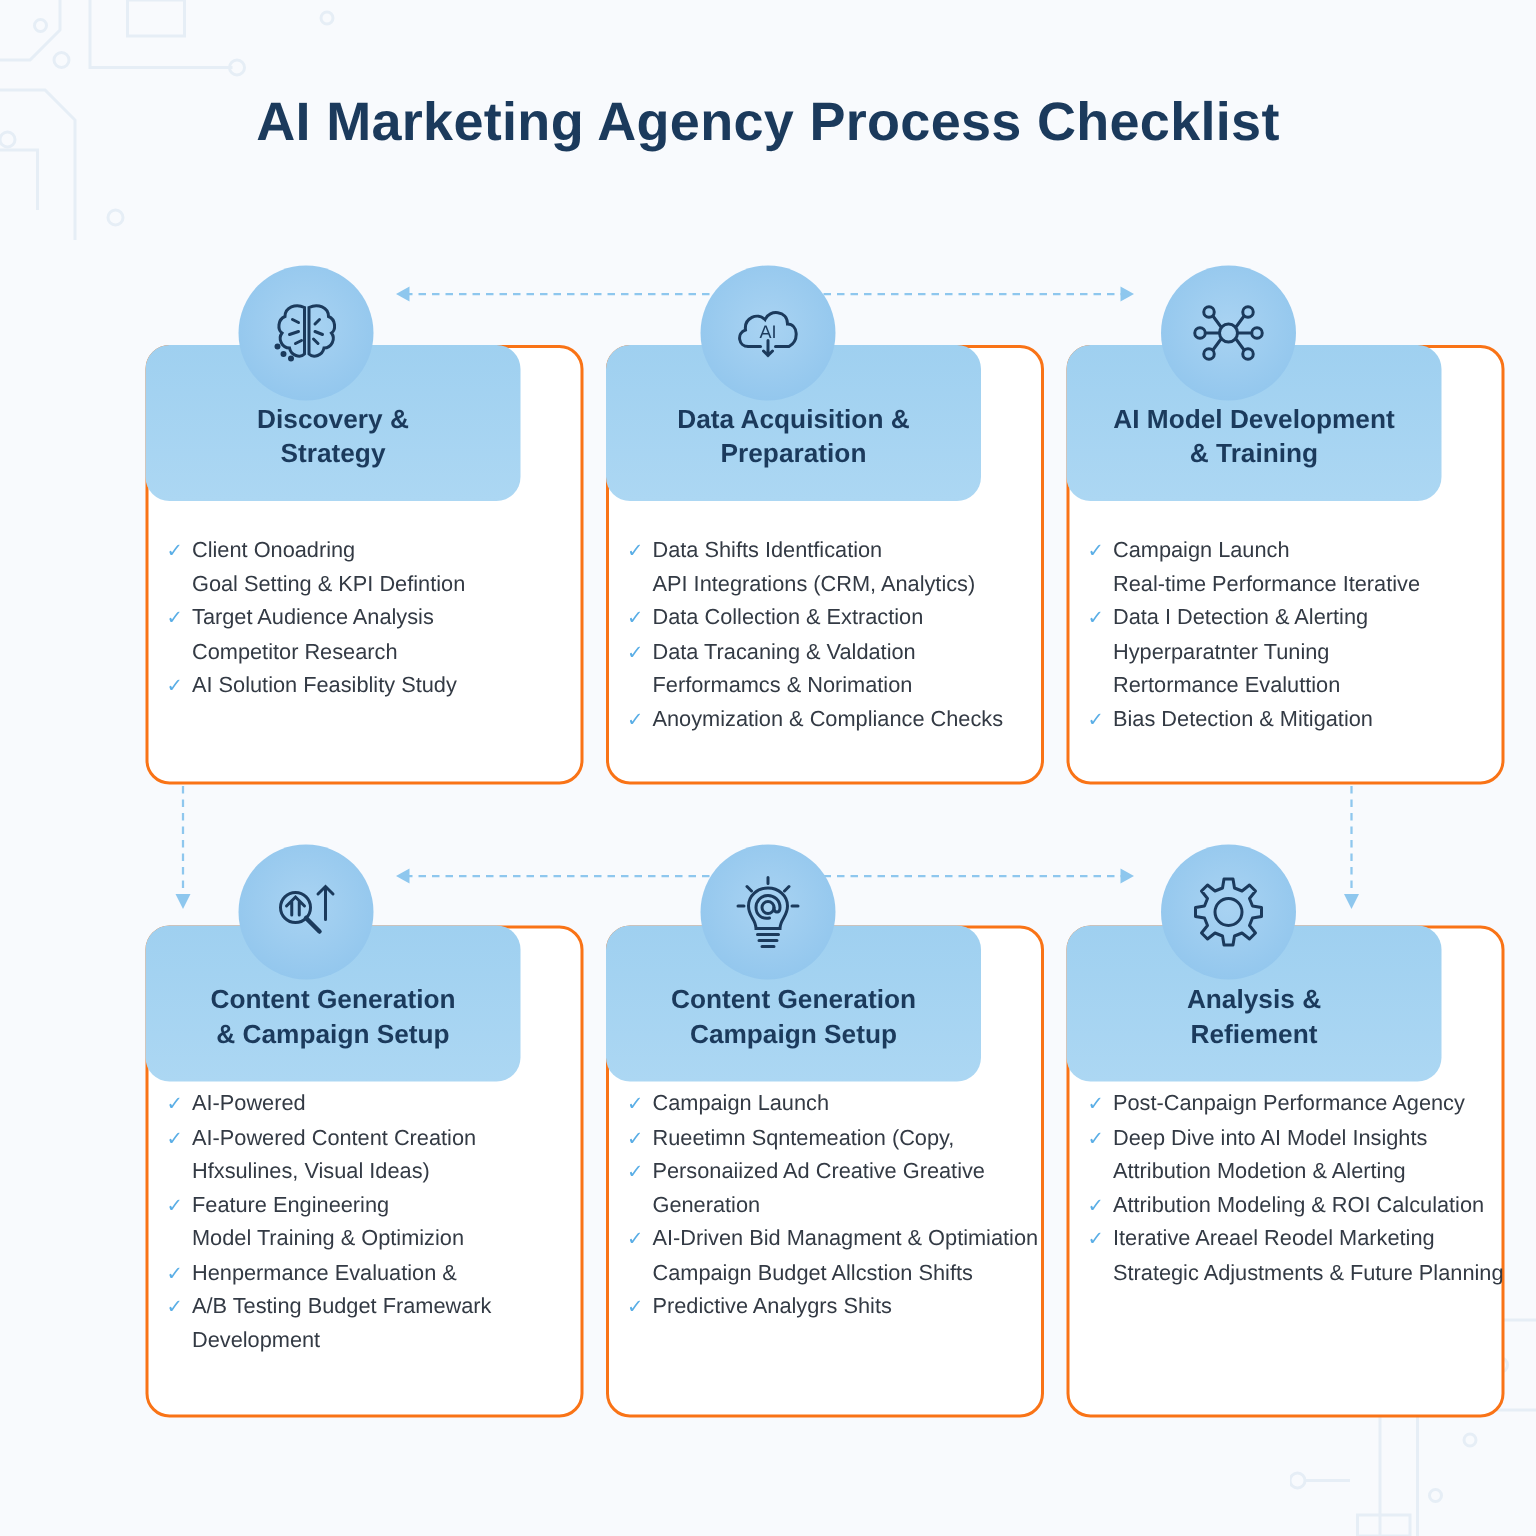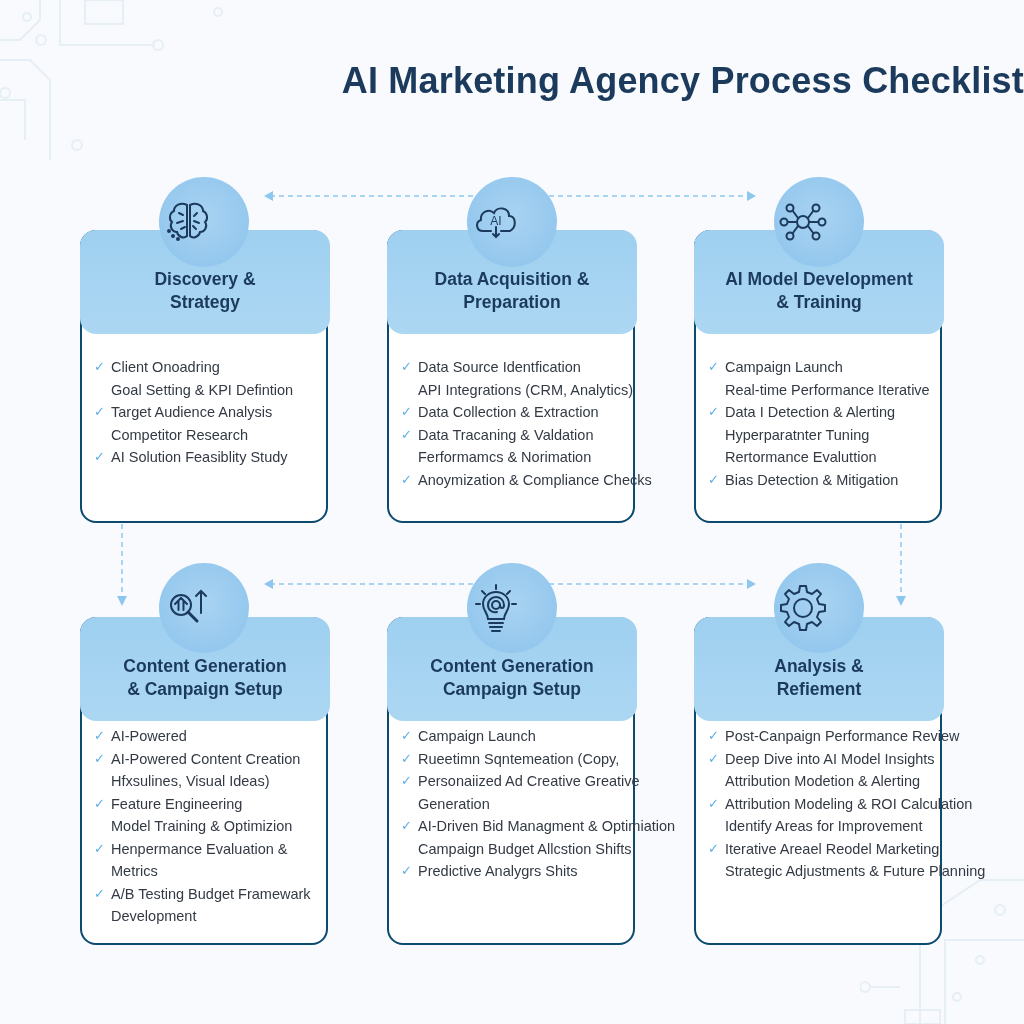--- a/index.html
+++ b/index.html
@@ -4,41 +4,41 @@
 <style>
   html, body { margin: 0; padding: 0; }
   body {
     width: 1024px; height: 1024px; position: relative; overflow: hidden;
     background: #f8fafd;
     font-family: "Liberation Sans", "DejaVu Sans", sans-serif;
     color: #2b3340;
   }
   .circuit { position: absolute; pointer-events: none; }
   .title {
-    position: absolute; left: 0; top: 60px; width: 1024px; text-align: right;
+    position: absolute; left: 0; top: 60px; width: 1024px; text-align: center;
     font-size: 36px; font-weight: bold; color: #1b3a5c; letter-spacing: 0.2px;
   }
   .card {
-    position: absolute; width: 248px; background: #ffffff;
-    border: 2px solid #0c4a6e; border-radius: 16px; box-sizing: border-box;
+    position: absolute; width: 292px; background: #ffffff;
+    border: 2px solid #f97316; border-radius: 16px; box-sizing: border-box; margin-left: 17px;
   }
   .card-header {
     position: absolute; left: -2px; top: -2px; width: 250px; height: 104px;
     background: linear-gradient(180deg, #9fd0f0 0%, #acd7f3 100%);
     border-radius: 16px; display: flex; align-items: center; justify-content: center;
     text-align: center; box-sizing: border-box; padding-top: 18px;
   }
   .card-title {
     font-size: 17.5px; font-weight: bold; color: #1b3a5c; line-height: 23px;
     white-space: pre-line;
   }
   .icon-circle {
     position: absolute; width: 90px; height: 90px; border-radius: 50%;
     background: radial-gradient(circle at 50% 45%, #a9d3f2 0%, #8cc3ec 100%);
-    display: flex; align-items: center; justify-content: flex-start; z-index: 3;
+    display: flex; align-items: center; justify-content: center; z-index: 3;
   }
   .icon-circle svg { width: 58px; height: 58px; }
   .items {
     position: absolute; left: 12px; top: 124px; right: 6px; margin: 0; padding: 0;
     list-style: none;
   }
   .items li {
     position: relative; padding-left: 17px; font-size: 14.5px; line-height: 22.5px;
     color: #333a44; white-space: nowrap;
   }
@@ -122,21 +122,21 @@
       <circle cx="19" cy="46" r="1" fill="#1b3a5c"></circle>
   </svg>
 </div>
 
 <div class="card" style="left:387px;top:230px;height:293px">
   <div class="card-header">
     <div class="card-title">Data Acquisition &amp;
 Preparation</div>
   </div>
   <ul class="items">
-    <li><span class="check">✓</span><span>Data Source Identfication</span></li>
+    <li><span class="check">✓</span><span>Data Shifts Identfication</span></li>
     <li><span>API Integrations (CRM, Analytics)</span></li>
     <li><span class="check">✓</span><span>Data Collection &amp; Extraction</span></li>
     <li><span class="check">✓</span><span>Data Tracaning &amp; Valdation</span></li>
     <li><span>Ferformamcs &amp; Norimation</span></li>
     <li><span class="check">✓</span><span>Anoymization &amp; Compliance Checks</span></li>
   </ul>
 </div>
 <div class="icon-circle" style="left:467px;top:177px">
   <svg viewBox="0 0 58 58" fill="none" stroke="#1b3a5c" stroke-width="2" stroke-linecap="round">
     <path d="M16 38 C9 38 8 29 14 27 C13 19 22 15 27 20 C30 13 42 14 42 23 C49 23 50 34 43 38 L34 38"></path>
@@ -178,21 +178,20 @@
     <div class="card-title">Content Generation
 &amp; Campaign Setup</div>
   </div>
   <ul class="items" style="top:106px">
     <li><span class="check">✓</span><span>AI-Powered</span></li>
     <li><span class="check">✓</span><span>AI-Powered Content Creation</span></li>
     <li><span>Hfxsulines, Visual Ideas)</span></li>
     <li><span class="check">✓</span><span>Feature Engineering</span></li>
     <li><span>Model Training &amp; Optimizion</span></li>
     <li><span class="check">✓</span><span>Henpermance Evaluation &amp;</span></li>
-    <li><span>Metrics</span></li>
     <li><span class="check">✓</span><span>A/B Testing Budget Framewark</span></li>
     <li><span>Development</span></li>
   </ul>
 </div>
 <div class="icon-circle" style="left:159px;top:563px">
   <svg viewBox="0 0 58 58" fill="none" stroke="#1b3a5c" stroke-width="2" stroke-linecap="round">
     <circle cx="22" cy="26" r="10"></circle>
     <path d="M29 33 L38 42" stroke-width="3"></path>
     <path d="M19.5 31 L19.5 22 M24.5 31 L24.5 22 M16 25 L22 19 L28 25"></path>
     <path d="M42 34 L42 12 M37 17 L42 12 L47 17"></path>
@@ -223,25 +222,24 @@
     <path d="M33 26 C33 30 37 30 37 26 C37 21 33 18 29 18 C24 18 21 22 21 26 C21 31 25 34 30 33"></path>
   </svg>
 </div>
 
 <div class="card" style="left:694px;top:617px;height:328px">
   <div class="card-header">
     <div class="card-title">Analysis &amp;
 Refiement</div>
   </div>
   <ul class="items" style="top:106px">
-    <li><span class="check">✓</span><span>Post-Canpaign Performance Review</span></li>
+    <li><span class="check">✓</span><span>Post-Canpaign Performance Agency</span></li>
     <li><span class="check">✓</span><span>Deep Dive into AI Model Insights</span></li>
     <li><span>Attribution Modetion &amp; Alerting</span></li>
     <li><span class="check">✓</span><span>Attribution Modeling &amp; ROI Calculation</span></li>
-    <li><span>Identify Areas for Improvement</span></li>
     <li><span class="check">✓</span><span>Iterative Areael Reodel Marketing</span></li>
     <li><span>Strategic Adjustments &amp; Future Planning</span></li>
   </ul>
 </div>
 <div class="icon-circle" style="left:774px;top:563px">
   <svg viewBox="0 0 58 58" fill="none" stroke="#1b3a5c" stroke-width="2" stroke-linejoin="round">
     <path d="M26 9 L32 9 L33 15 L38 17 L43 13 L47 17 L43 22 L45 27 L51 28 L51 34 L45 35 L43 40 L47 45 L43 49 L38 45 L33 47 L32 53 L26 53 L25 47 L20 45 L15 49 L11 45 L15 40 L13 35 L7 34 L7 28 L13 27 L15 22 L11 17 L15 13 L20 17 L25 15 Z" transform="translate(0,-2)"></path>
     <circle cx="29" cy="29" r="9"></circle>
   </svg>
 </div>

